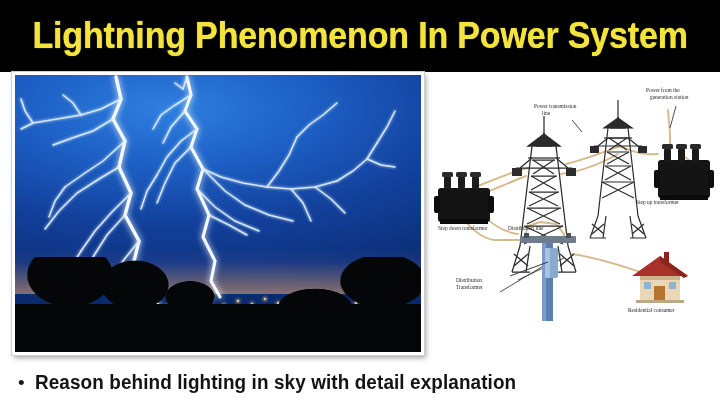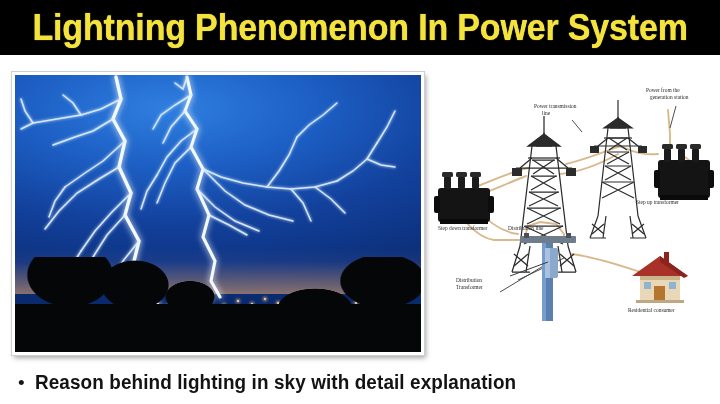--- a/index.html
+++ b/index.html
@@ -8,21 +8,21 @@
     background: #ffffff;
     font-family: "Liberation Sans", sans-serif;
     overflow: hidden;
     position: relative;
   }
 
   
   .title-bar {
     position: absolute;
     left: 0; top: 0;
-    width: 720px; height: 55px;
+    width: 720px; height: 72px;
     background: #000000;
     display: flex;
     align-items: center;
     justify-content: center;
   }
   .title-text {
     color: #f4e33c;
     font-family: "Liberation Sans Narrow", "Liberation Sans", sans-serif;
     font-size: 37px;
     font-weight: bold;

